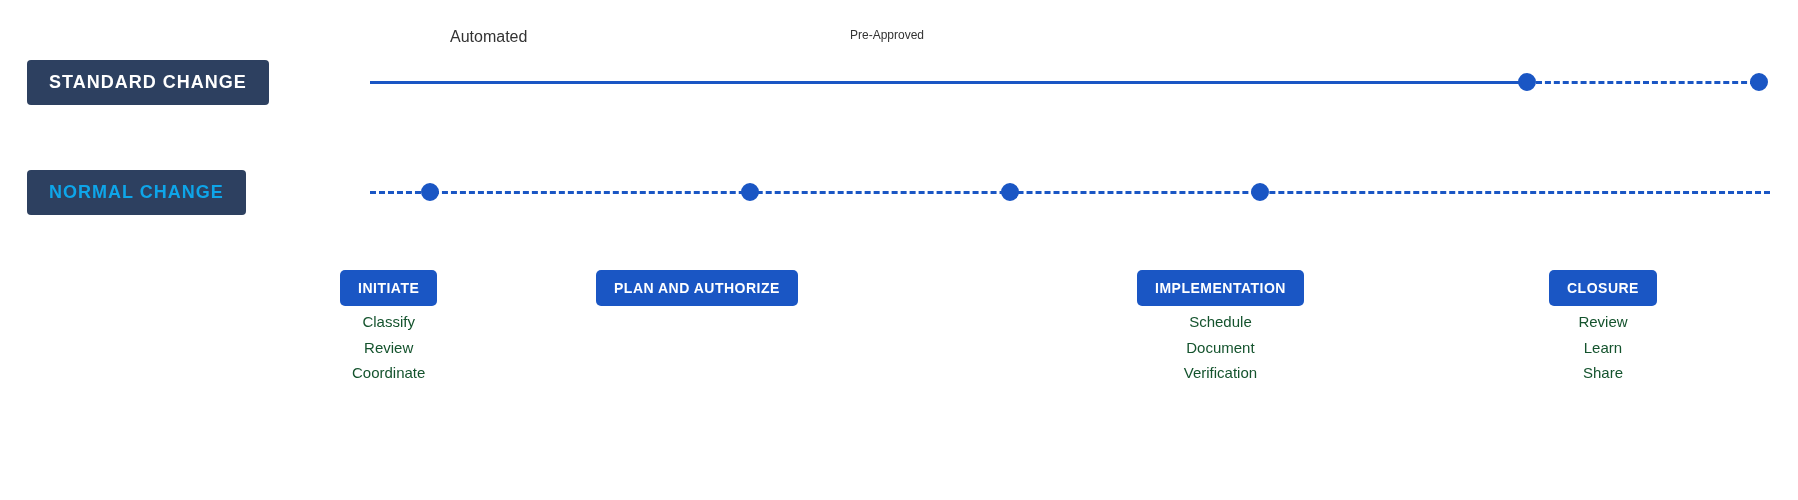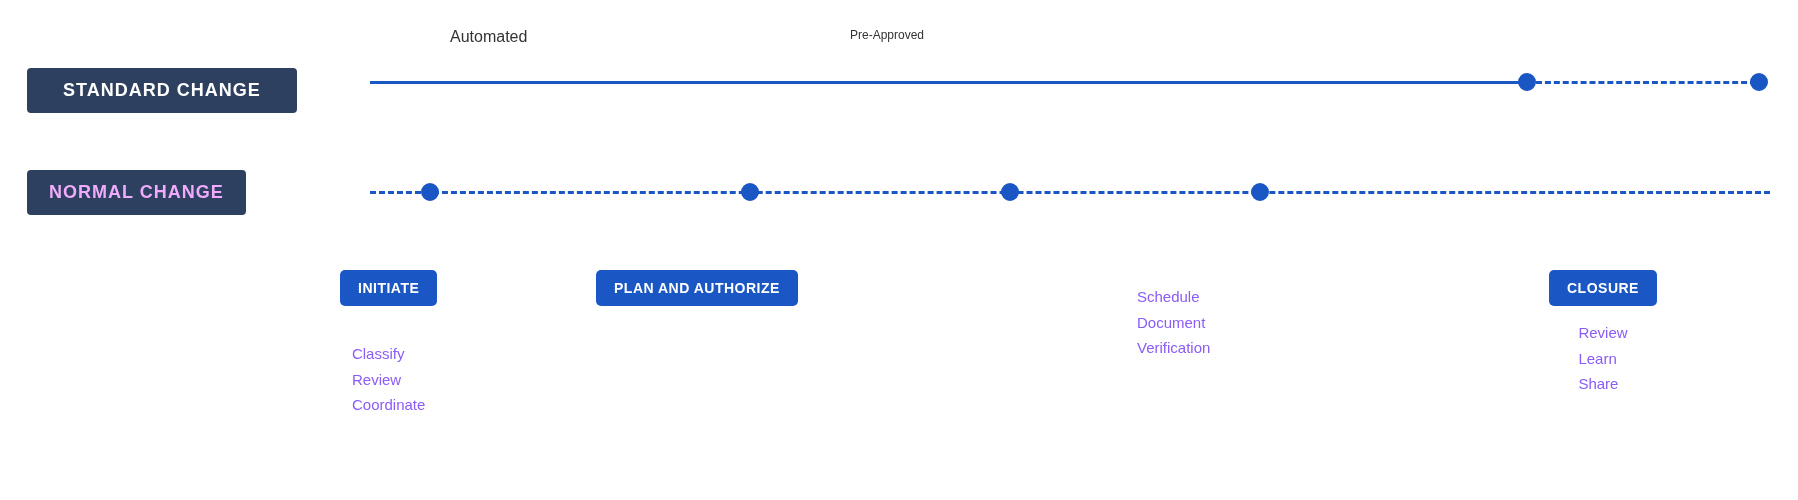--- a/index.html
+++ b/index.html
@@ -52,26 +52,26 @@
       display: flex;
       align-items: center;
     }
 
     .change-label {
       background: #2d4060;
       color: #ffffff;
       font-weight: 700;
       font-size: 18px;
       letter-spacing: 1px;
-      padding: 12px 36px;
+      padding: 12px 22px;
       border-radius: 4px;
       white-space: nowrap;
       position: absolute;
       left: 27px;
-      top: 8px;
+      top: 0;
     }
 
     
     .standard-line-solid {
       position: absolute;
       top: 21px;
       left: 370px;
       width: 1155px;
       height: 3px;
       background: #1a56c4;
@@ -107,21 +107,21 @@
     
     .normal-row {
       position: absolute;
       top: 170px;
       left: 0;
       width: 1798px;
     }
 
     .normal-change-label {
       background: #2d4060;
-      color: #f0abfc;
+      color: #0ea5e9;
       font-weight: 700;
       font-size: 18px;
       letter-spacing: 1px;
       padding: 12px 22px;
       border-radius: 4px;
       white-space: nowrap;
       position: absolute;
       left: 27px;
       top: 0;
     }
@@ -167,25 +167,25 @@
       font-size: 14px;
       letter-spacing: 0.5px;
       padding: 10px 18px;
       border-radius: 5px;
       white-space: nowrap;
       text-align: center;
       display: inline-block;
     }
 
     .phase-sub {
-      margin-top: 14px;
+      margin-top: 3px;
       font-size: 15px;
-      color: #8b5cf6;
+      color: #14532d;
       line-height: 1.7;
-      text-align: left;
+      text-align: center;
     }
   </style>
 </head>
 <body>
 
 <div class="diagram-container">
 
   <div class="top-labels">
     <span class="label-automated">Automated</span>
     <span class="label-preapproved">Pre-Approved</span>
@@ -204,37 +204,38 @@
     <div class="normal-line-dashed"></div>
 
     <div class="normal-dot" style="left: 421px;"></div>
     <div class="normal-dot" style="left: 741px;"></div>
     <div class="normal-dot" style="left: 1001px;"></div>
     <div class="normal-dot" style="left: 1251px;"></div>
   </div>
 
   <div class="phases-row">
 
-    <div class="phase-block" style="left: 340px; gap: 21px;">
+    <div class="phase-block" style="left: 340px;">
       <div class="phase-btn">INITIATE</div>
       <div class="phase-sub">
         <div>Classify</div>
         <div>Review</div>
         <div>Coordinate</div>
       </div>
     </div>
 
     <div class="phase-block" style="left: 596px;">
       <div class="phase-btn">PLAN AND AUTHORIZE</div>
     </div>
 
     <div class="phase-block" style="left: 946px;">
     </div>
 
     <div class="phase-block" style="left: 1137px;">
+      <div class="phase-btn">IMPLEMENTATION</div>
       <div class="phase-sub">
         <div>Schedule</div>
         <div>Document</div>
         <div>Verification</div>
       </div>
     </div>
 
     <div class="phase-block" style="left: 1549px;">
       <div class="phase-btn">CLOSURE</div>
       <div class="phase-sub">

